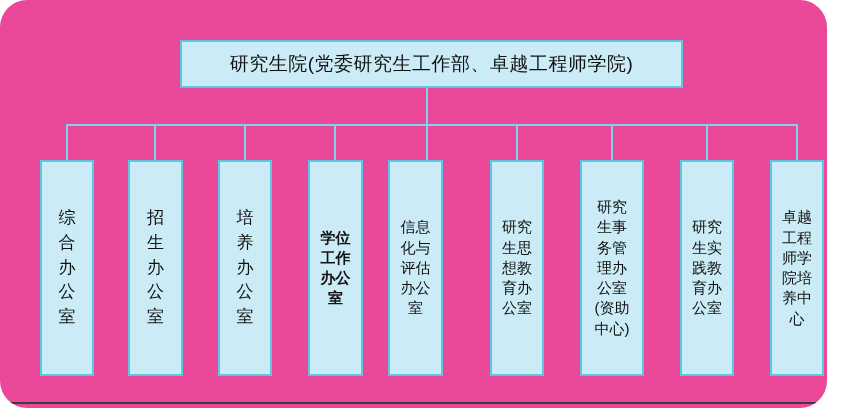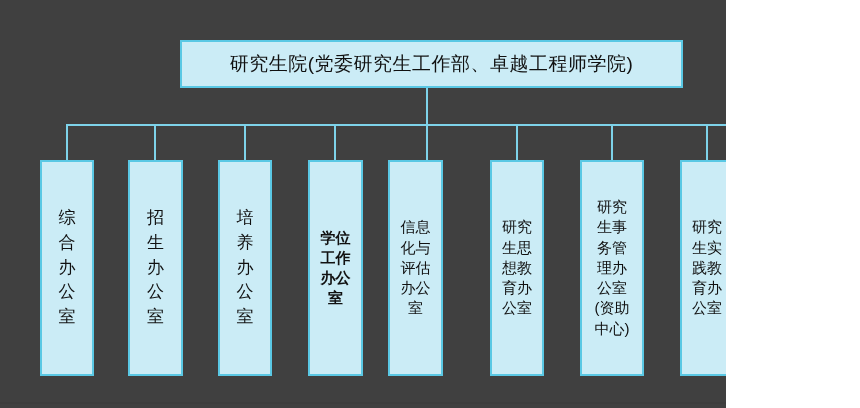--- a/index.html
+++ b/index.html
@@ -3,24 +3,25 @@
 <meta charset="utf-8">
 <style>
   html, body {
     margin: 0;
     padding: 0;
     background: #ffffff;
     font-family: "Liberation Sans", "DejaVu Sans", sans-serif;
   }
   .canvas {
     position: relative;
-    width: 726px;
+    width: 827px;
     height: 408px;
-    background: #404040;
+    background: #ec4899;
     overflow: hidden;
+    border-radius: 27px;
   }
   
   .node {
     position: absolute;
     box-sizing: border-box;
     background: #cbecf6;
     border: 2px solid #5ac8e4;
     color: #111111;
     display: flex;
     align-items: center;
@@ -129,16 +130,22 @@
 务管
 理办
 公室
 (资助
 中心)</div>
   <div class="node dept b8">研究
 生实
 践教
 育办
 公室</div>
+  <div class="node dept b9">卓越
+工程
+师学
+院培
+养中
+心</div>
 
   <div class="bottom-rule"></div>
 
 </div>
 
 </body></html>

